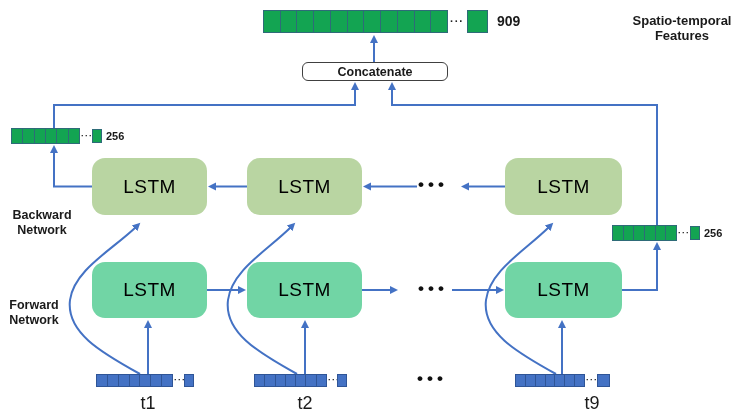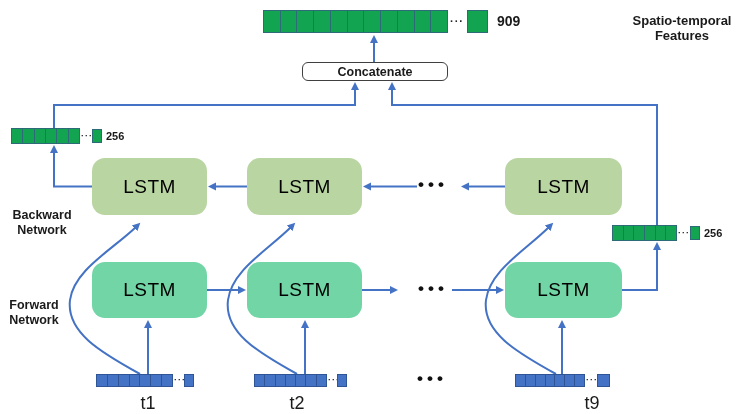--- a/index.html
+++ b/index.html
@@ -165,21 +165,21 @@
       <div class="cell"></div>
       <div class="cell"></div>
       <div class="cell"></div>
       <div class="cell"></div>
       <div class="cell"></div>
     </div>
   <div class="abs bar-dots" style="left:328px;top:375px;font-size:9px;">···</div>
   <div class="abs bar blue" style="left:337px;top:374px;width:10px;height:13px;">
       <div class="cell"></div>
     </div>
-  <div class="abs t-label" style="left:277px;top:393px;width:40px;">t2</div>
+  <div class="abs t-label" style="left:285px;top:393px;width:40px;">t2</div>
 
   <div class="abs row-dots" style="left:407px;top:369px;width:50px;">•••</div>
 
   <div class="abs bar blue" style="left:515px;top:374px;width:70px;height:13px;">
       <div class="cell"></div>
       <div class="cell"></div>
       <div class="cell"></div>
       <div class="cell"></div>
       <div class="cell"></div>
       <div class="cell"></div>

